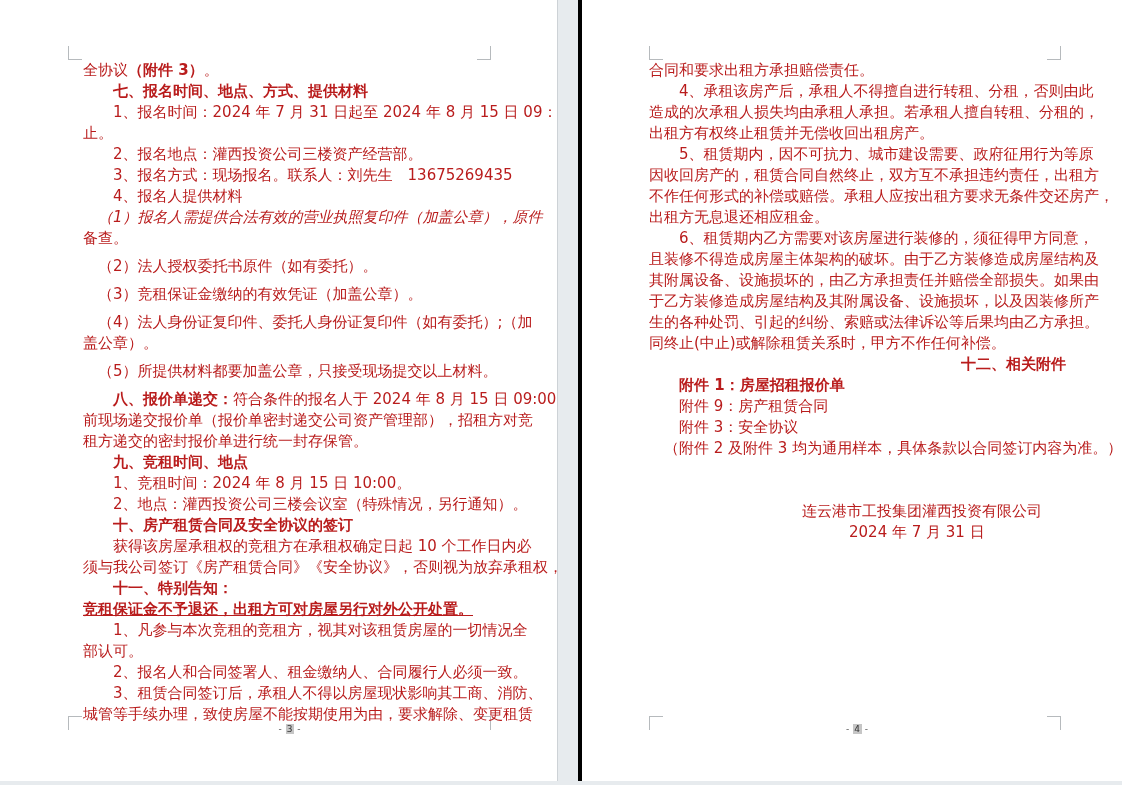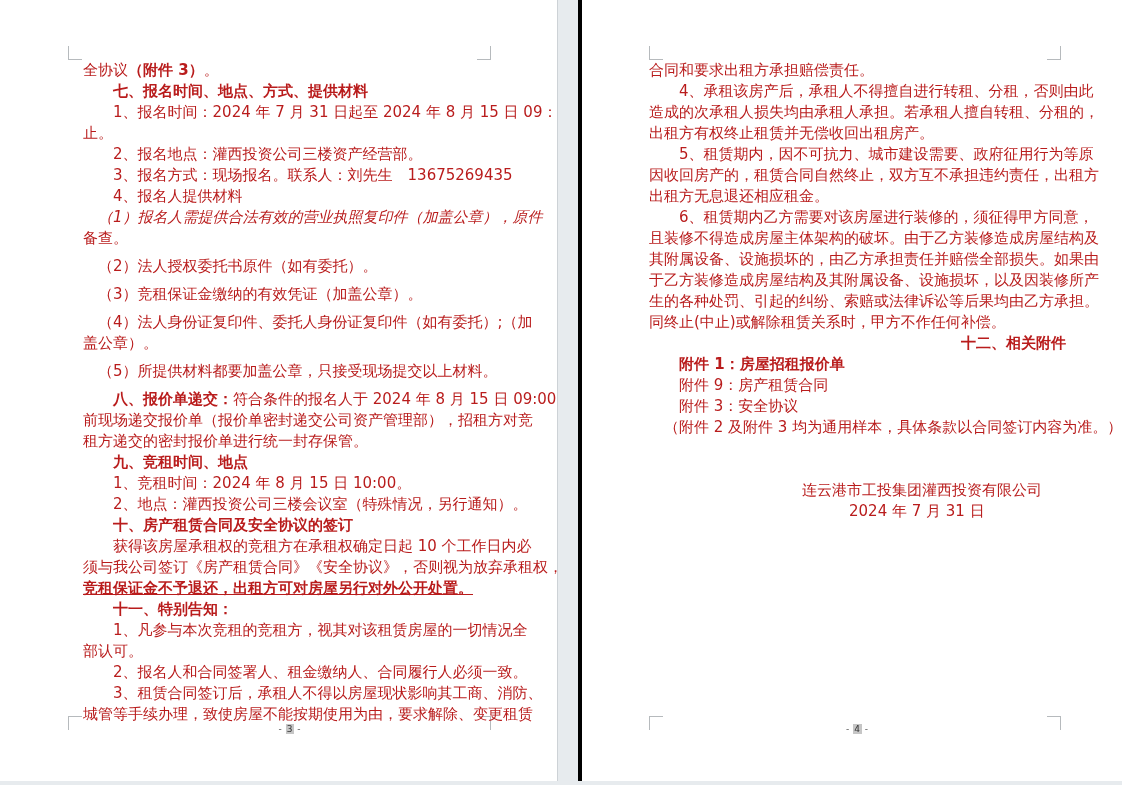--- a/index.html
+++ b/index.html
@@ -60,22 +60,22 @@
         <div class="line gap" style="padding-left: 15px;"><span>（5）所提供材料都要加盖公章，只接受现场提交以上材料。</span></div>
         <div class="line gap" style="padding-left: 30px;"><span class="b">八、报价单递交：</span><span>符合条件的报名人于 2024 年 8 月 15 日 09:00</span></div>
         <div class="line"><span>前现场递交报价单（报价单密封递交公司资产管理部），招租方对竞</span></div>
         <div class="line"><span>租方递交的密封报价单进行统一封存保管。</span></div>
         <div class="line" style="padding-left: 30px;"><span class="b">九、竞租时间、地点</span></div>
         <div class="line" style="padding-left: 30px;"><span>1、竞租时间：2024 年 8 月 15 日 10:00。</span></div>
         <div class="line" style="padding-left: 30px;"><span>2、地点：灌西投资公司三楼会议室（特殊情况，另行通知）。</span></div>
         <div class="line" style="padding-left: 30px;"><span class="b">十、房产租赁合同及安全协议的签订</span></div>
         <div class="line" style="padding-left: 30px;"><span>获得该房屋承租权的竞租方在承租权确定日起 10 个工作日内必</span></div>
         <div class="line"><span>须与我公司签订《房产租赁合同》《安全协议》，否则视为放弃承租权，</span></div>
+        <div class="line" style="padding-left: 30px;"><span class="b">十一、特别告知：</span></div>
         <div class="line"><span class="b u">竞租保证金不予退还，出租方可对房屋另行对外公开处置。</span></div>
-        <div class="line" style="padding-left: 30px;"><span class="b">十一、特别告知：</span></div>
         <div class="line" style="padding-left: 30px;"><span>1、凡参与本次竞租的竞租方，视其对该租赁房屋的一切情况全</span></div>
         <div class="line"><span>部认可。</span></div>
         <div class="line" style="padding-left: 30px;"><span>2、报名人和合同签署人、租金缴纳人、合同履行人必须一致。</span></div>
         <div class="line" style="padding-left: 30px;"><span>3、租赁合同签订后，承租人不得以房屋现状影响其工商、消防、</span></div>
         <div class="line"><span>城管等手续办理，致使房屋不能按期使用为由，要求解除、变更租赁</span></div>
       </div>
     <div class="footer">
       <span>-</span><span class="pagenum-shaded">3</span><span>-</span>
     </div>
   </div>
@@ -85,20 +85,21 @@
     <div class="mark tr"></div>
     <div class="mark bl"></div>
     <div class="mark br"></div>
     <div class="text-block">
         <div class="line"><span>合同和要求出租方承担赔偿责任。</span></div>
         <div class="line" style="padding-left: 30px;"><span>4、承租该房产后，承租人不得擅自进行转租、分租，否则由此</span></div>
         <div class="line"><span>造成的次承租人损失均由承租人承担。若承租人擅自转租、分租的，</span></div>
         <div class="line"><span>出租方有权终止租赁并无偿收回出租房产。</span></div>
         <div class="line" style="padding-left: 30px;"><span>5、租赁期内，因不可抗力、城市建设需要、政府征用行为等原</span></div>
         <div class="line"><span>因收回房产的，租赁合同自然终止，双方互不承担违约责任，出租方</span></div>
+        <div class="line"><span>不作任何形式的补偿或赔偿。承租人应按出租方要求无条件交还房产，</span></div>
         <div class="line"><span>出租方无息退还相应租金。</span></div>
         <div class="line" style="padding-left: 30px;"><span>6、租赁期内乙方需要对该房屋进行装修的，须征得甲方同意，</span></div>
         <div class="line"><span>且装修不得造成房屋主体架构的破坏。由于乙方装修造成房屋结构及</span></div>
         <div class="line"><span>其附属设备、设施损坏的，由乙方承担责任并赔偿全部损失。如果由</span></div>
         <div class="line"><span>于乙方装修造成房屋结构及其附属设备、设施损坏，以及因装修所产</span></div>
         <div class="line"><span>生的各种处罚、引起的纠纷、索赔或法律诉讼等后果均由乙方承担。</span></div>
         <div class="line"><span>同终止(中止)或解除租赁关系时，甲方不作任何补偿。</span></div>
         <div class="line" style="padding-left: 30px; text-align: right;"><span class="b">十二、相关附件</span></div>
         <div class="line" style="padding-left: 30px; font-weight: bold;"><span>附件 1：房屋招租报价单</span></div>
         <div class="line" style="padding-left: 30px;"><span>附件 9：房产租赁合同</span></div>

